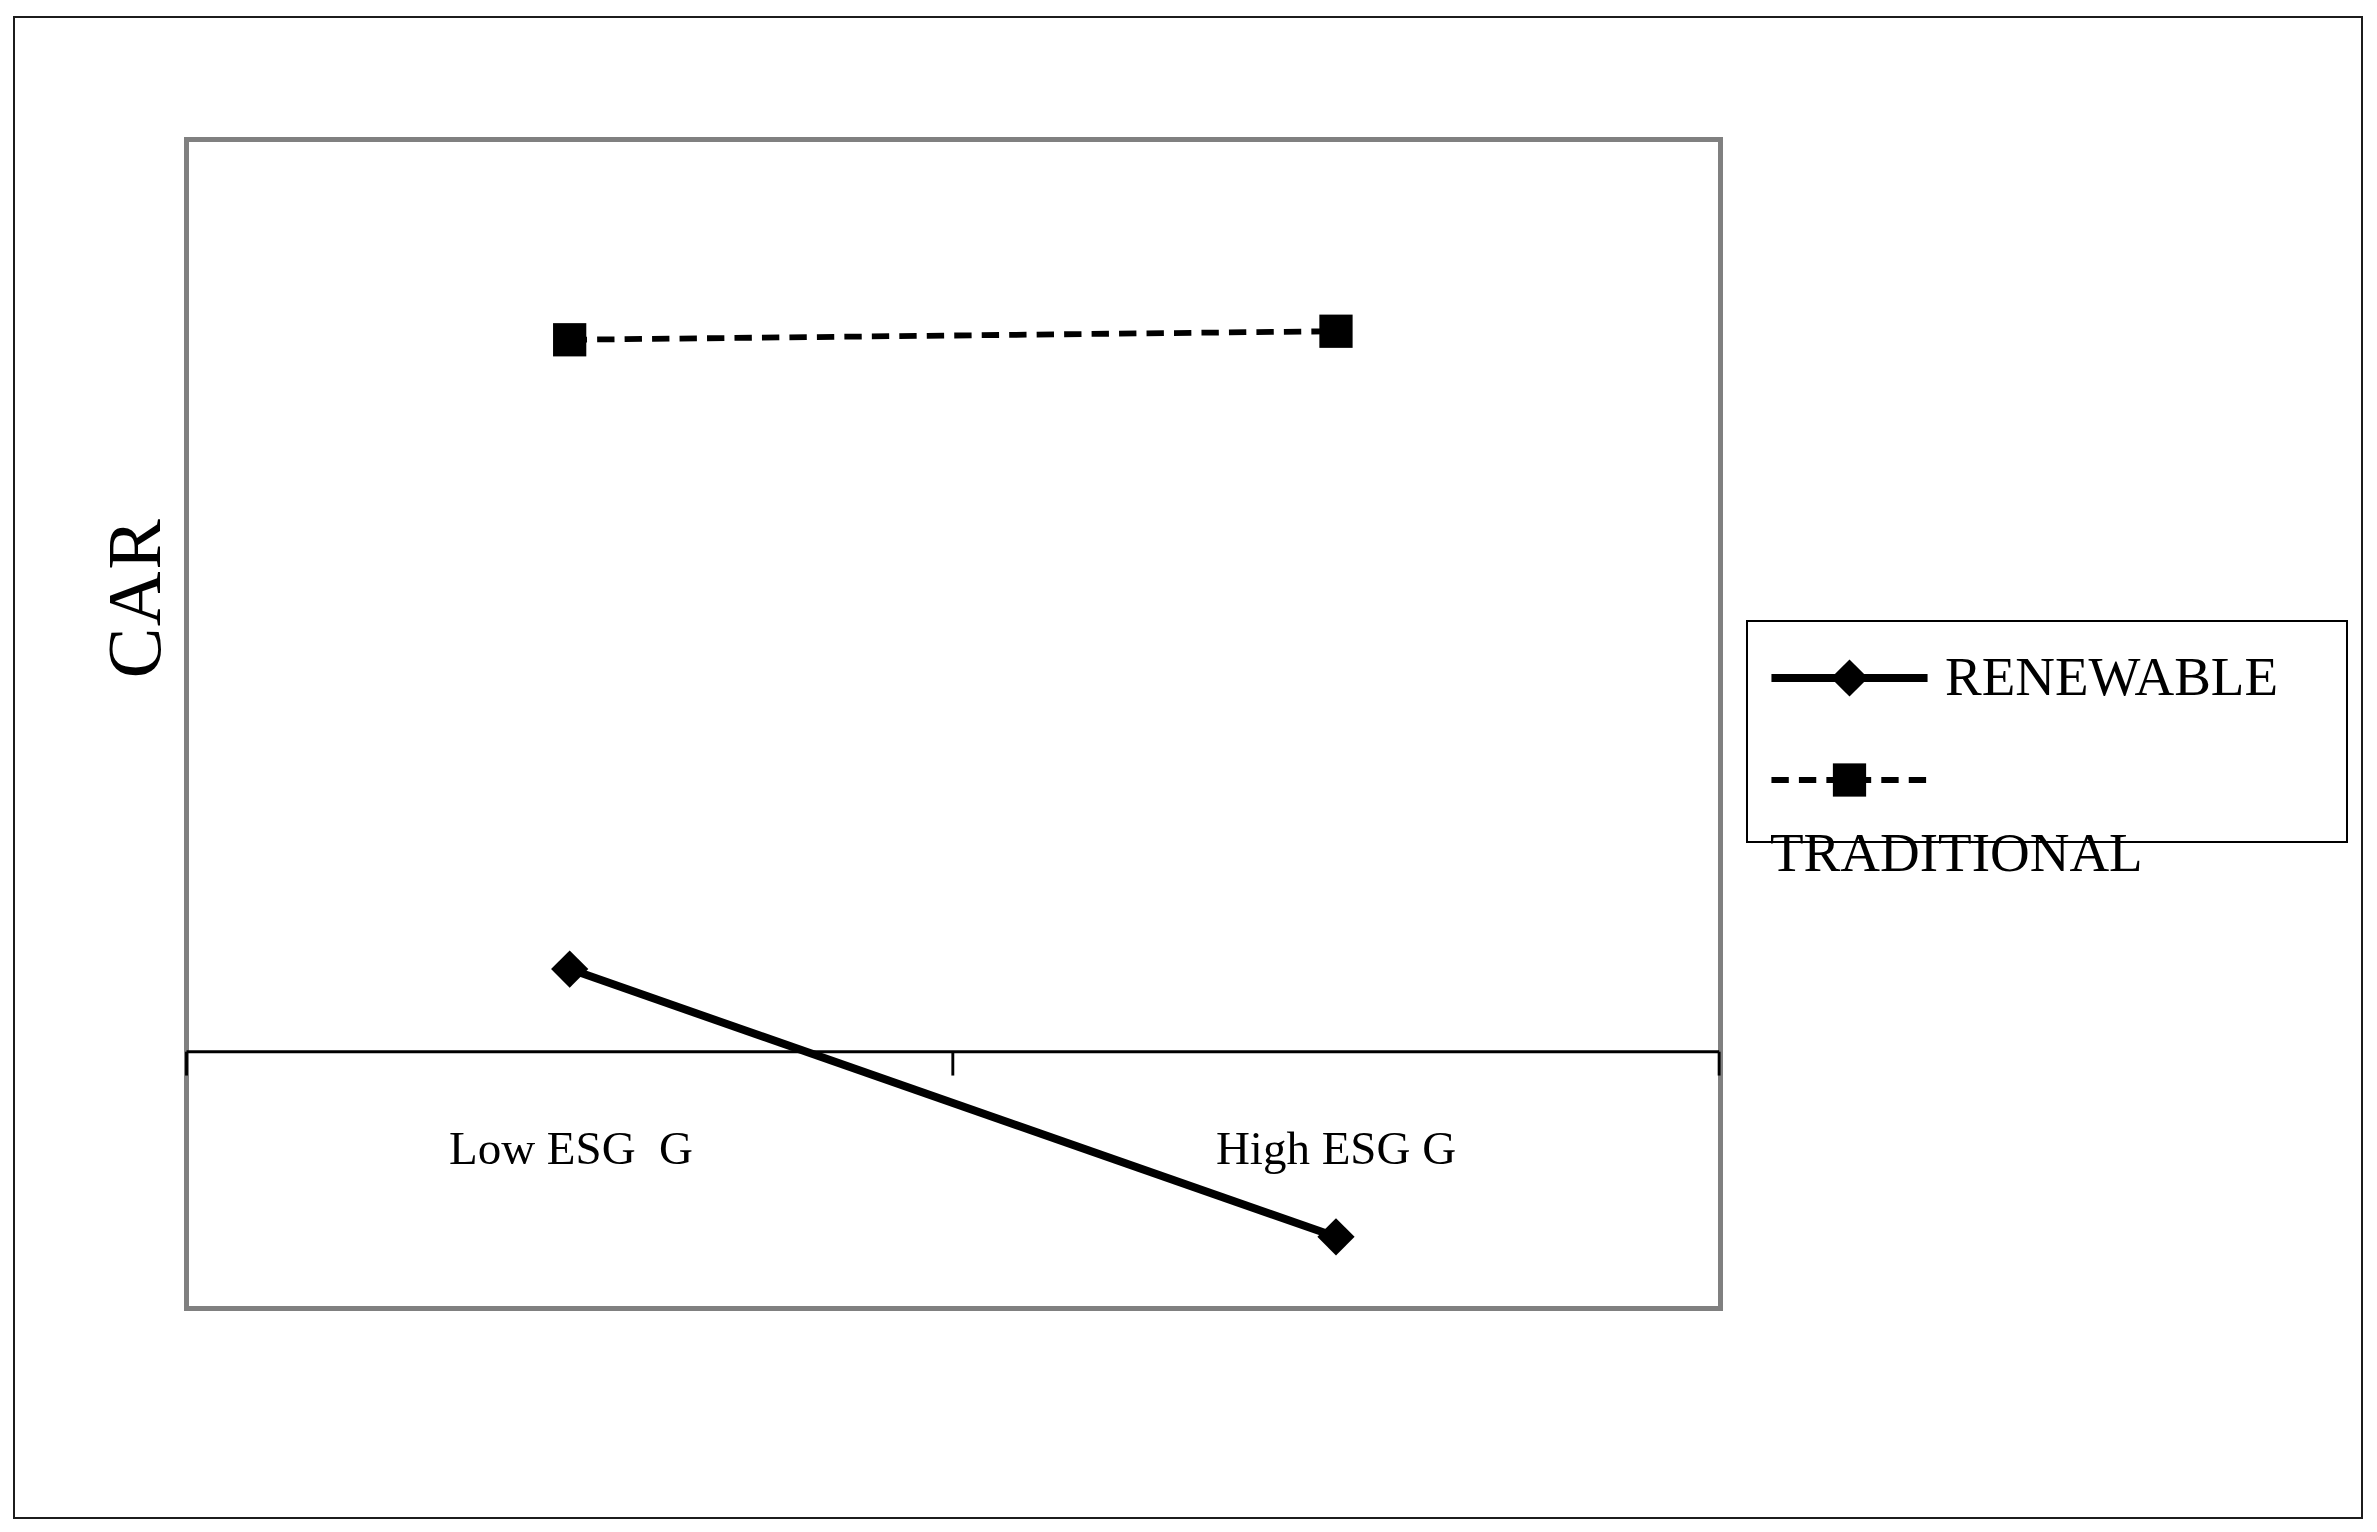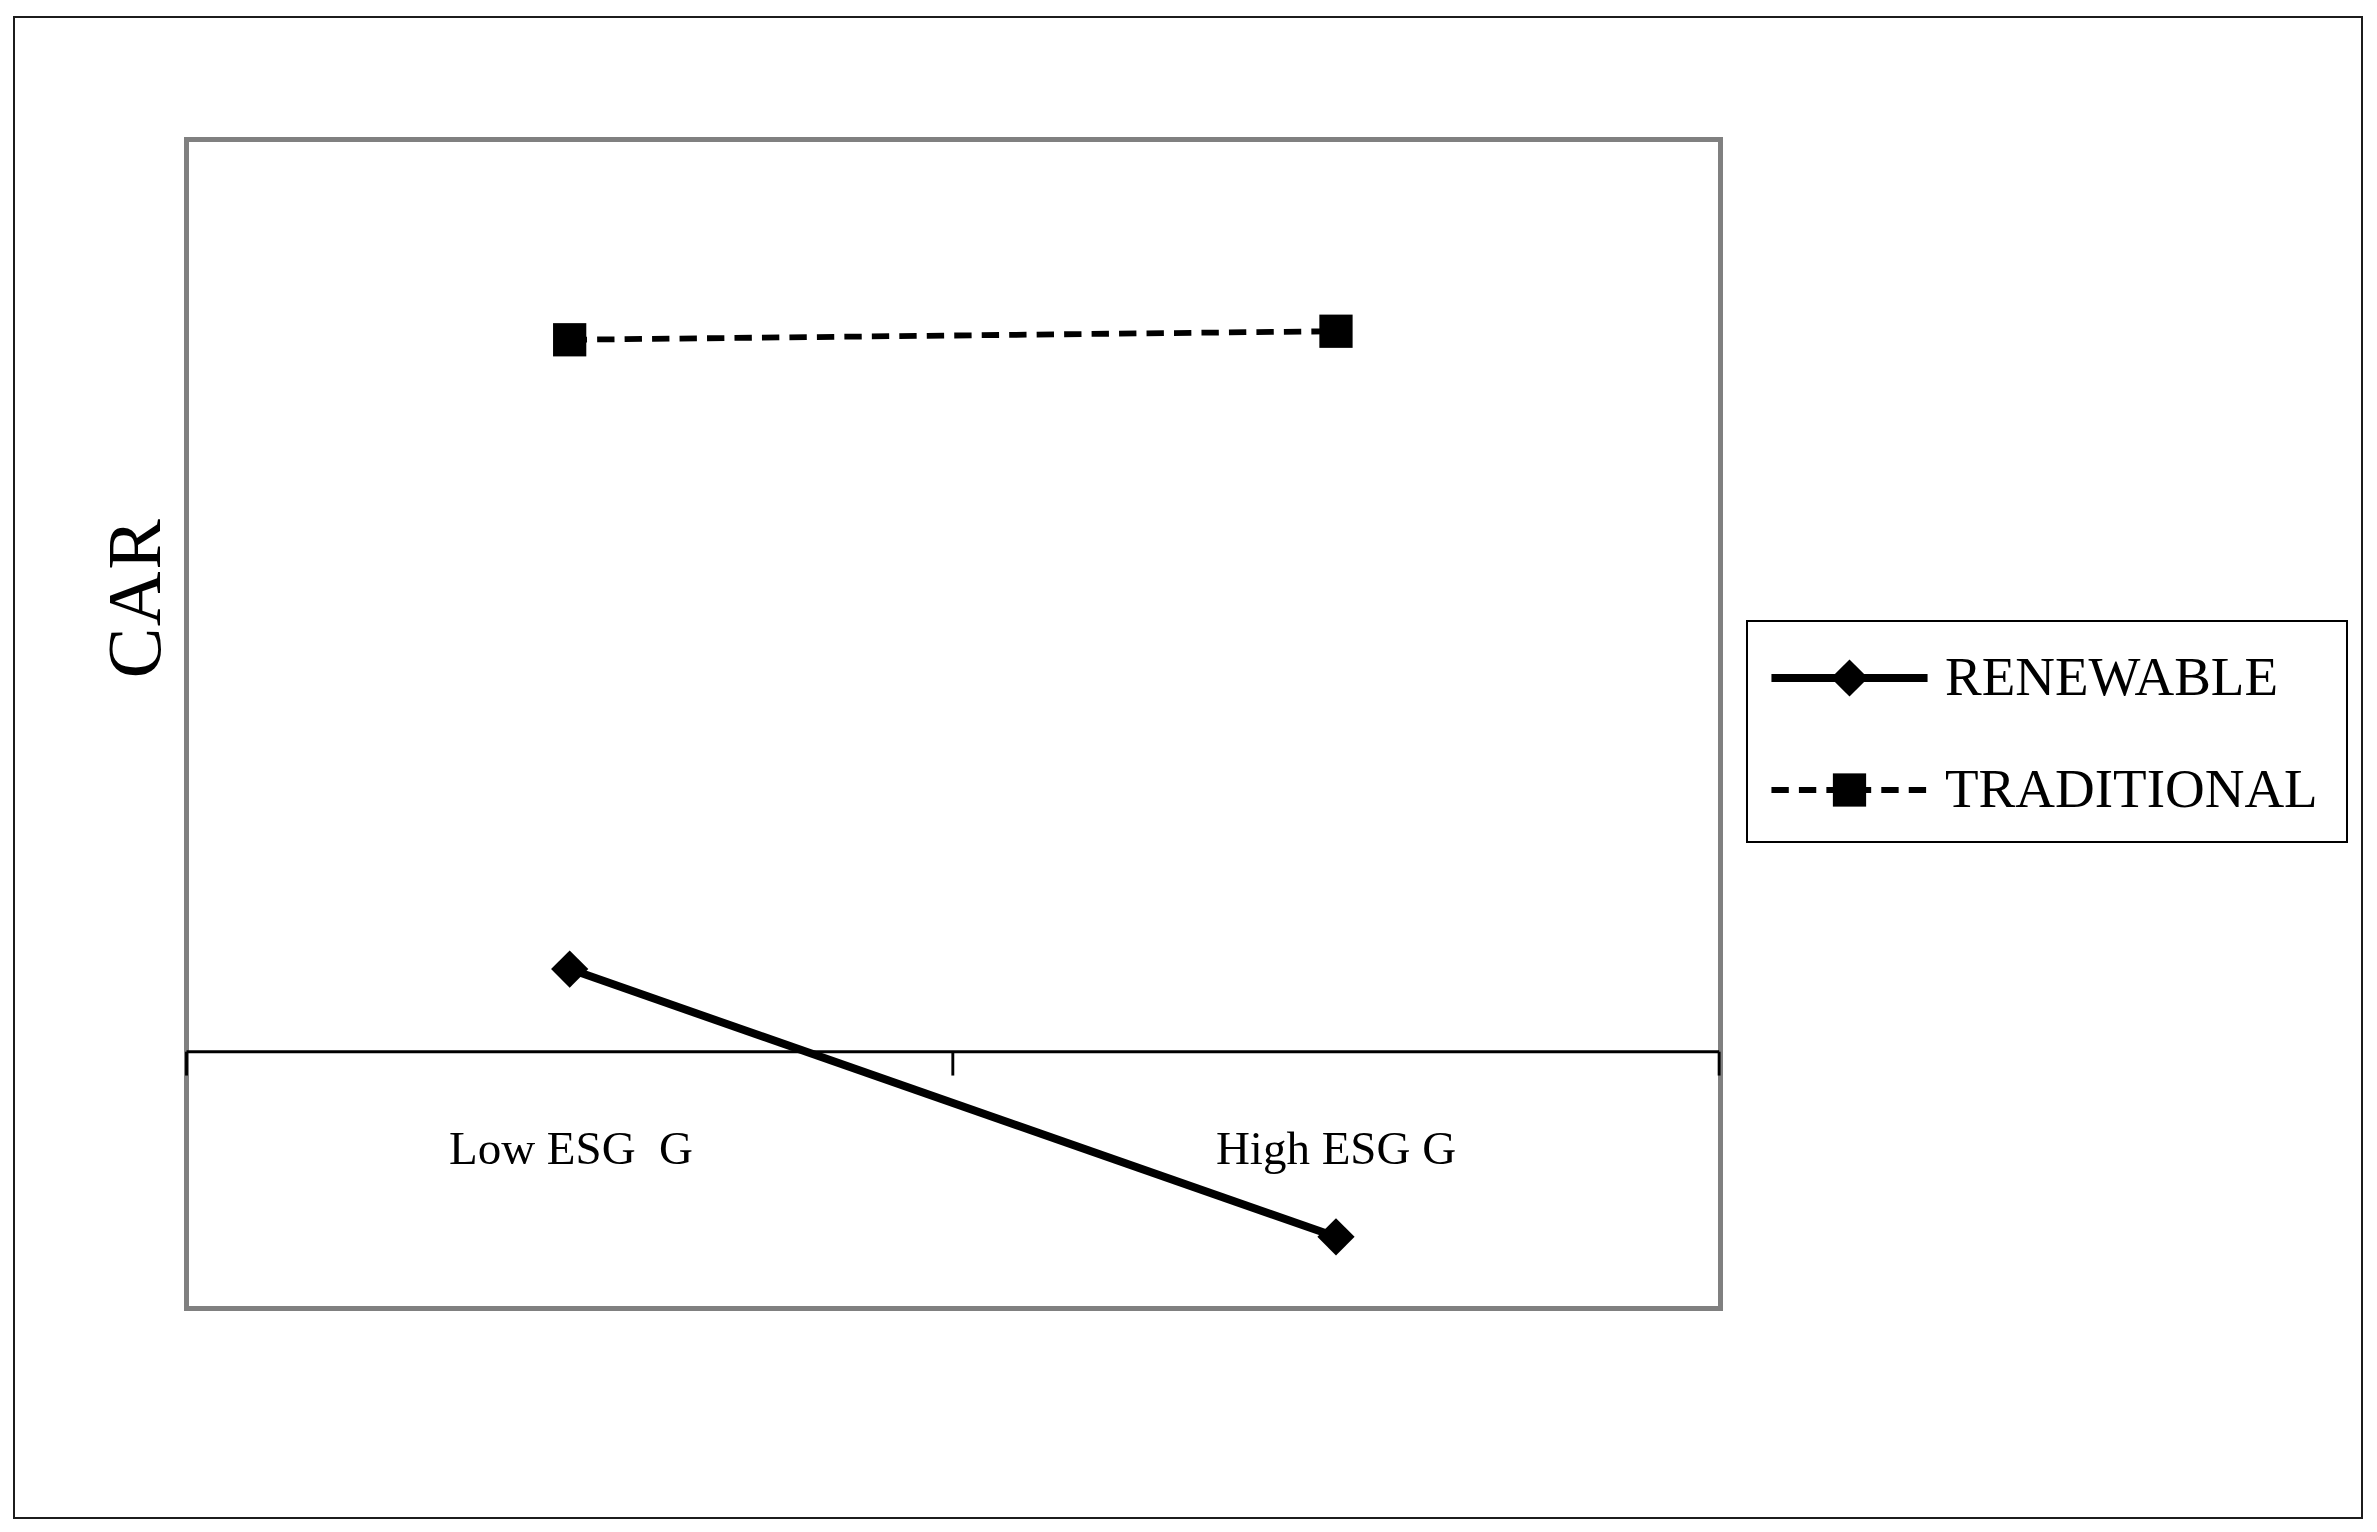--- a/index.html
+++ b/index.html
@@ -33,21 +33,21 @@
   .x-axis-label.low{left:571px;top:1148px;}
   .x-axis-label.high{left:1336px;top:1148px;}
   .legend{
     position:absolute;left:1746px;top:620px;width:602px;height:223px;
     border:2.9px solid #000000;box-sizing:border-box;background:#ffffff;
   }
   .legend-row{
     position:absolute;left:22px;height:58px;display:flex;align-items:flex-start;gap:16px;
   }
   .legend-row.row-0{top:27px;}
-  .legend-row.row-1{top:139px;}
+  .legend-row.row-1{top:129px;flex-direction:column;}
   .legend-sample{width:159px;height:58px;flex:0 0 auto;}
   .legend-label{font-size:55px;line-height:1;white-space:pre;}
 </style>
 </head>
 <body>
 
 <div class="outer-frame"></div>
 
 <div class="plot-area"></div>
 

